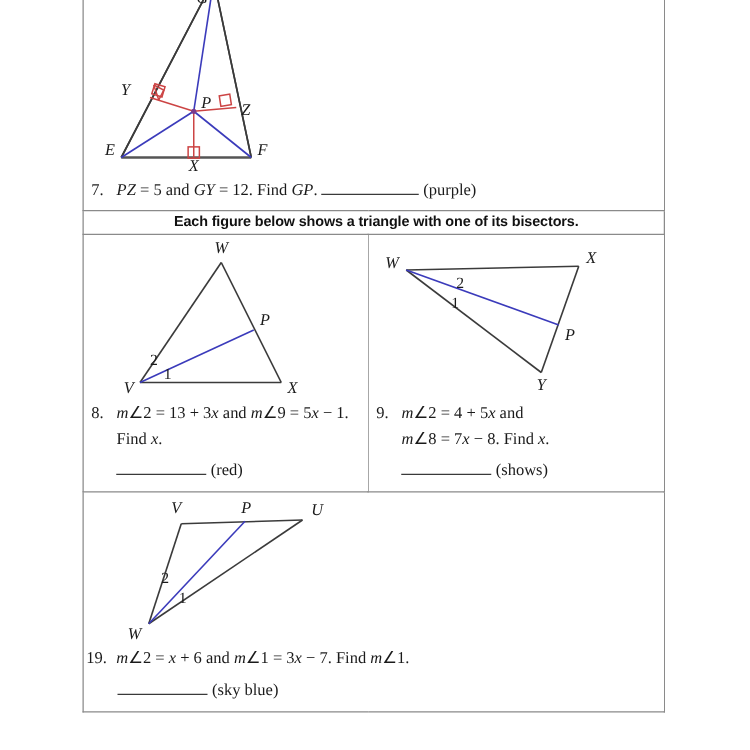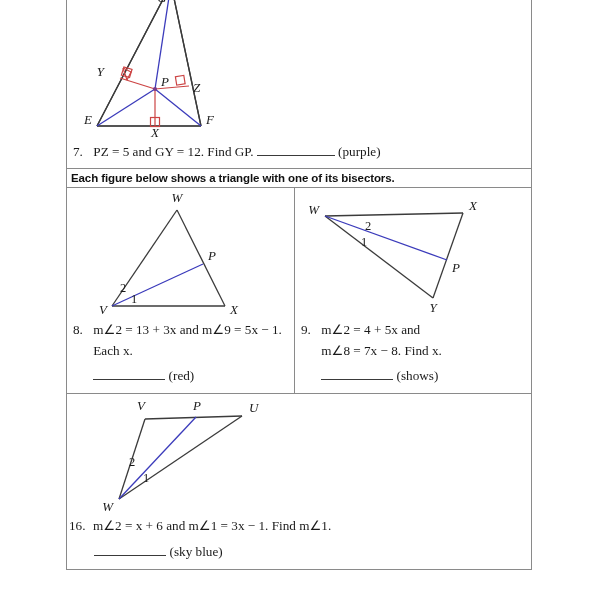--- a/index.html
+++ b/index.html
@@ -43,38 +43,39 @@
   .figcell { position: relative; }
 
   .banner {
     font-family: "Liberation Sans", sans-serif;
     font-size: 11.5px;
     font-weight: 600;
     letter-spacing: -0.1px;
     padding: 3px 0 3px 4px;
     color: #111;
     white-space: nowrap;
+    text-align: center;
   }
 
   
   .prob {
     font-size: 13.2px;
     line-height: 1.55;
     padding: 2px 0 6px 6px;
     white-space: nowrap;
   }
   .prob .num {
     display: inline-block;
     min-width: 17px;
   }
   .prob .indent {
     display: inline-block;
     width: 17px;
   }
-  .mth { }
+  .mth { font-style: italic; }
   .up { font-style: normal; }
   .blankline {
     display: inline-block;
     width: 78px;
     border-bottom: 1px solid #3a3a3a;
     height: 11px;
     vertical-align: baseline;
   }
   .blank-sm {
     display: inline-block;
@@ -185,21 +186,21 @@
             </svg>
           </div>
 
           <div class="prob">
             <div>
               <span class="num">8.</span>
               <span class="mth">m</span><span class="up">∠2 = 13 + 3</span><span class="mth">x</span><span class="up"> and  </span><span class="mth">m</span><span class="up">∠9 = 5</span><span class="mth">x</span><span class="up"> − 1.</span>
             </div>
             <div>
               <span class="indent"></span>
-              <span class="up">Each </span><span class="mth">x</span><span class="up">.</span>
+              <span class="up">Find </span><span class="mth">x</span><span class="up">.</span>
             </div>
             <div style="padding-top:5px;">
               <span class="indent"></span>
               <span class="blank-sm"></span>
               <span class="paren">(red)</span>
             </div>
           </div>
         </td>
 
         <td class="figcell" style="width:236px;">
@@ -254,21 +255,21 @@
               <text class="lbl" x="182" y="18">U</text>
               <text class="lbl" x="46" y="117" text-anchor="end">W</text>
               <text class="lbl" x="126" y="16">P</text>
               <text class="numlbl" x="62" y="72">2</text>
               <text class="numlbl" x="76" y="88">1</text>
             </svg>
           </div>
 
           <div class="prob" style="padding-left:2px;">
             <div>
-              <span class="num" style="min-width:24px">16.</span><span class="mth">m</span><span class="up">∠2 = </span><span class="mth">x</span><span class="up"> + 6 and  </span><span class="mth">m</span><span class="up">∠1 = 3</span><span class="mth">x</span><span class="up"> − 1.  Find </span><span class="mth">m</span><span class="up">∠1</span><span class="up">.</span>
+              <span class="num" style="min-width:24px">19.</span><span class="mth">m</span><span class="up">∠2 = </span><span class="mth">x</span><span class="up"> + 6 and  </span><span class="mth">m</span><span class="up">∠1 = 3</span><span class="mth">x</span><span class="up"> − 7.  Find </span><span class="mth">m</span><span class="up">∠1</span><span class="up">.</span>
             </div>
             <div style="padding-top:6px;">
               <span class="indent" style="width:22px"></span>
               <span class="blank-sm"></span>
               <span class="paren">(sky blue)</span>
             </div>
           </div>
         </td>
       </tr>
 

